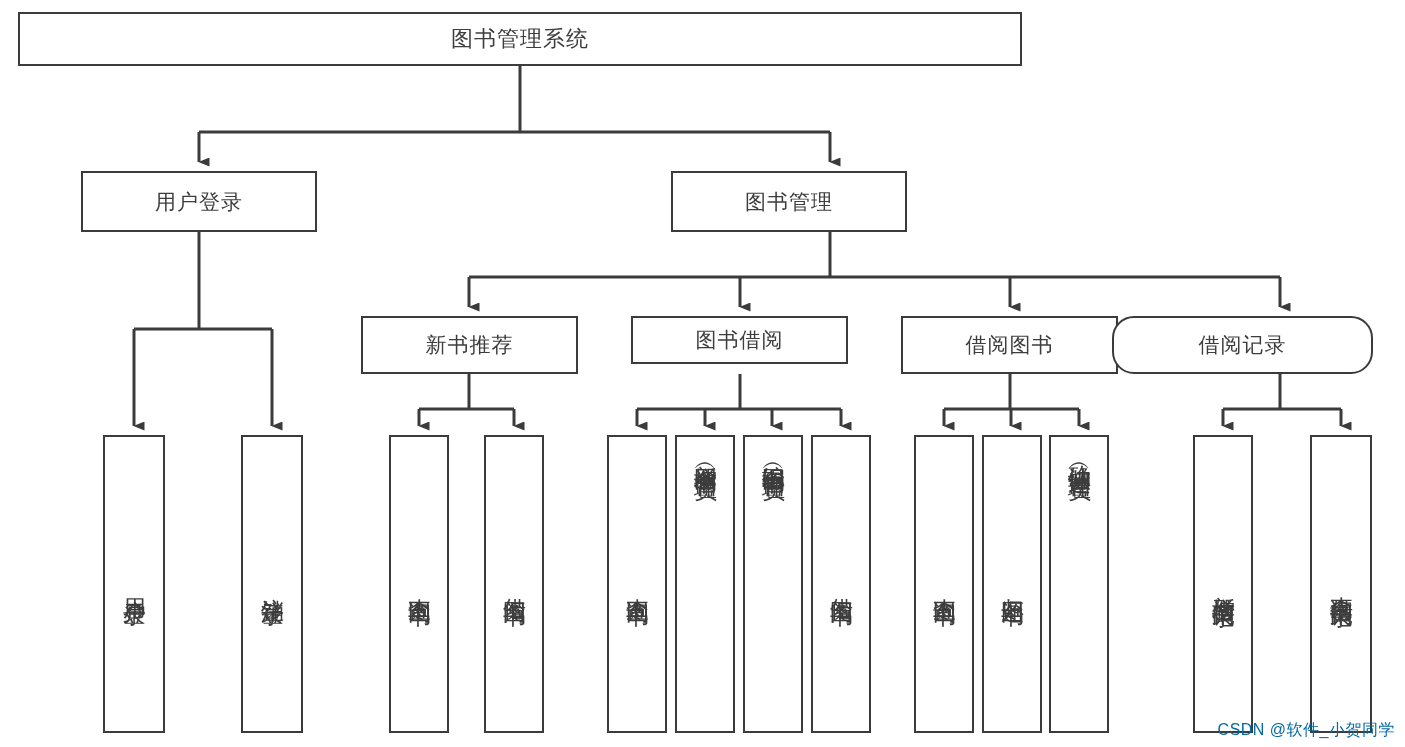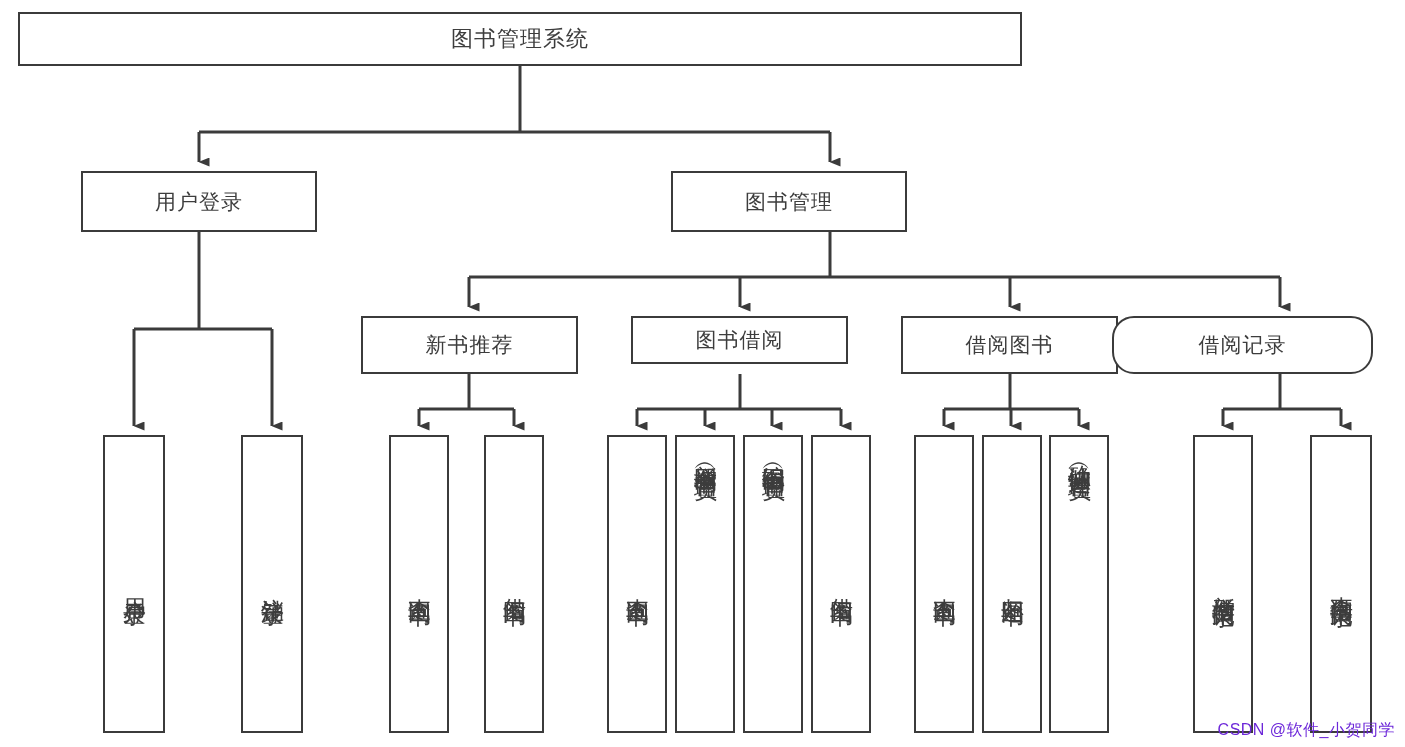--- a/index.html
+++ b/index.html
@@ -55,21 +55,21 @@
     white-space:nowrap;
     color:#3d3d3d;
   }
   .leaf.center-v{align-items:center;padding-top:0;}
 
   #watermark{
     position:absolute;
     right:10px;
     bottom:6px;
     font-size:16px;
-    color:#6d28d9;
+    color:#0369a1;
     z-index:5;
     white-space:nowrap;
     letter-spacing:0.5px;
   }
 </style>
 </head>
 <body>
 
 <div id="stage">
 

